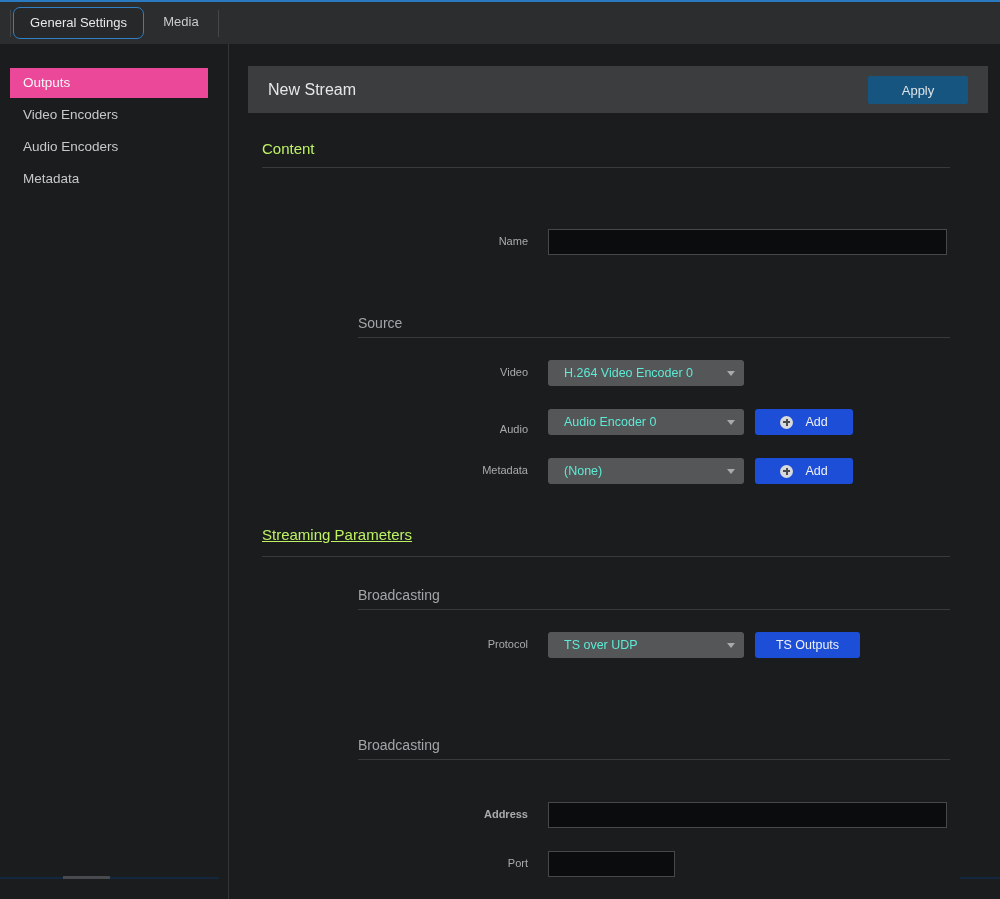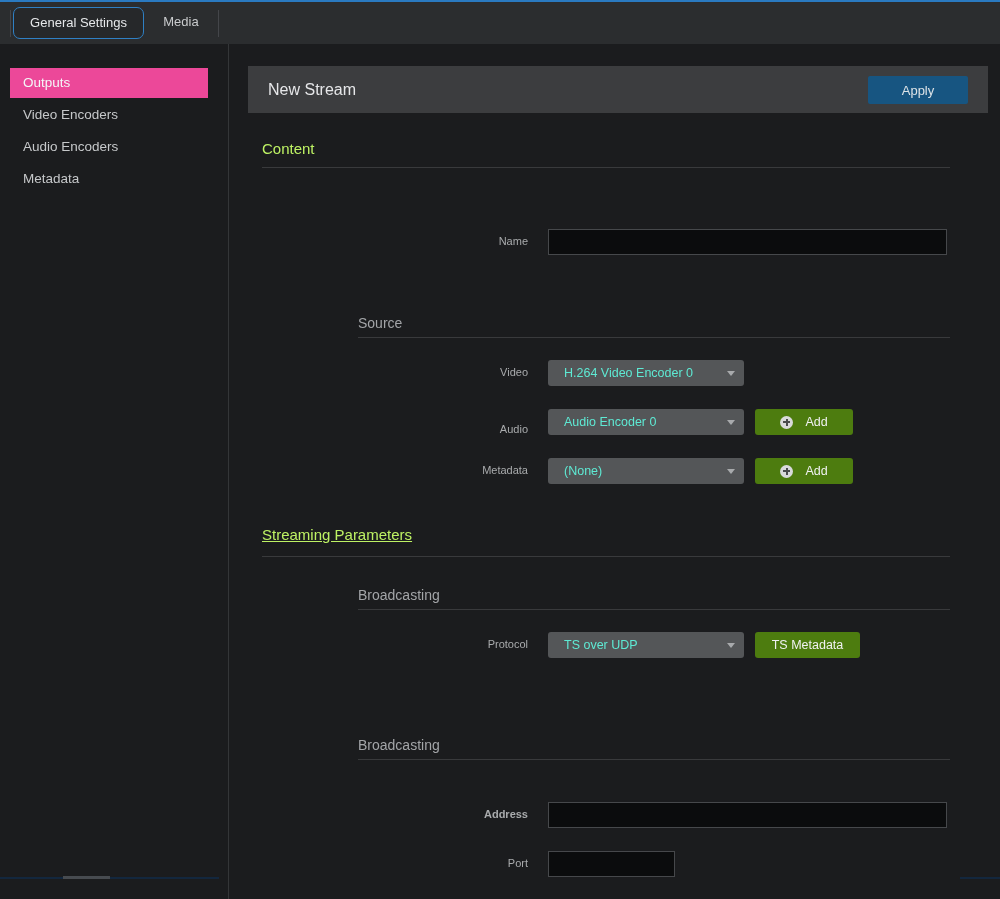--- a/index.html
+++ b/index.html
@@ -70,21 +70,21 @@
   .dd-text {
     position:absolute; left:16px; top:0; height:26px; line-height:26px;
     font-size:12.5px; color:#5eead4; white-space:nowrap;
   }
   .dd-caret {
     position:absolute; right:9px; top:11px; width:0; height:0;
     border-left:4px solid transparent; border-right:4px solid transparent;
     border-top:5px solid #a8aaac;
   }
   .gbtn {
-    left:755px; height:26px; background:#4d7c0f; border:none; border-radius:3px;
+    left:755px; height:26px; background:#1d4ed8; border:none; border-radius:3px;
     color:#f0f1f2; font-size:12.5px; font-family:inherit; cursor:pointer;
     display:flex; align-items:center; justify-content:center; gap:12px;
   }
   .plus-icon {
     position:relative; width:13px; height:13px; border-radius:50%;
     background:#d9dadb; flex:0 0 13px;
   }
   .plus-icon::before, .plus-icon::after {
     content:""; position:absolute; background:#4a4b4d;
   }
@@ -158,21 +158,21 @@
 
 <div class="abs sub-heading" style="left:358px; top:587px;">Broadcasting</div>
 <div class="abs hline" style="left:358px; top:609px; width:592px;"></div>
 
 <div class="abs flabel" style="top:638px;">Protocol</div>
 <div class="abs dropdown" style="top:632px;">
   <span class="dd-text">TS over UDP</span>
   <span class="dd-caret"></span>
 </div>
 <button class="abs gbtn" style="top:632px; width:105px;">
-  <span>TS Metadata</span>
+  <span>TS Outputs</span>
 </button>
 
 <div class="abs sub-heading" style="left:358px; top:737px;">Broadcasting</div>
 <div class="abs hline" style="left:358px; top:759px; width:592px;"></div>
 
 <div class="abs flabel" style="top:808px;font-weight:bold;">Address</div>
 <input class="abs tinput" style="left: 548px; top: 802px; width: 399px;" value="">
 
 <div class="abs flabel" style="top:857px;">Port</div>
 <input class="abs tinput" style="left: 548px; top: 851px; width: 127px;" value="">

